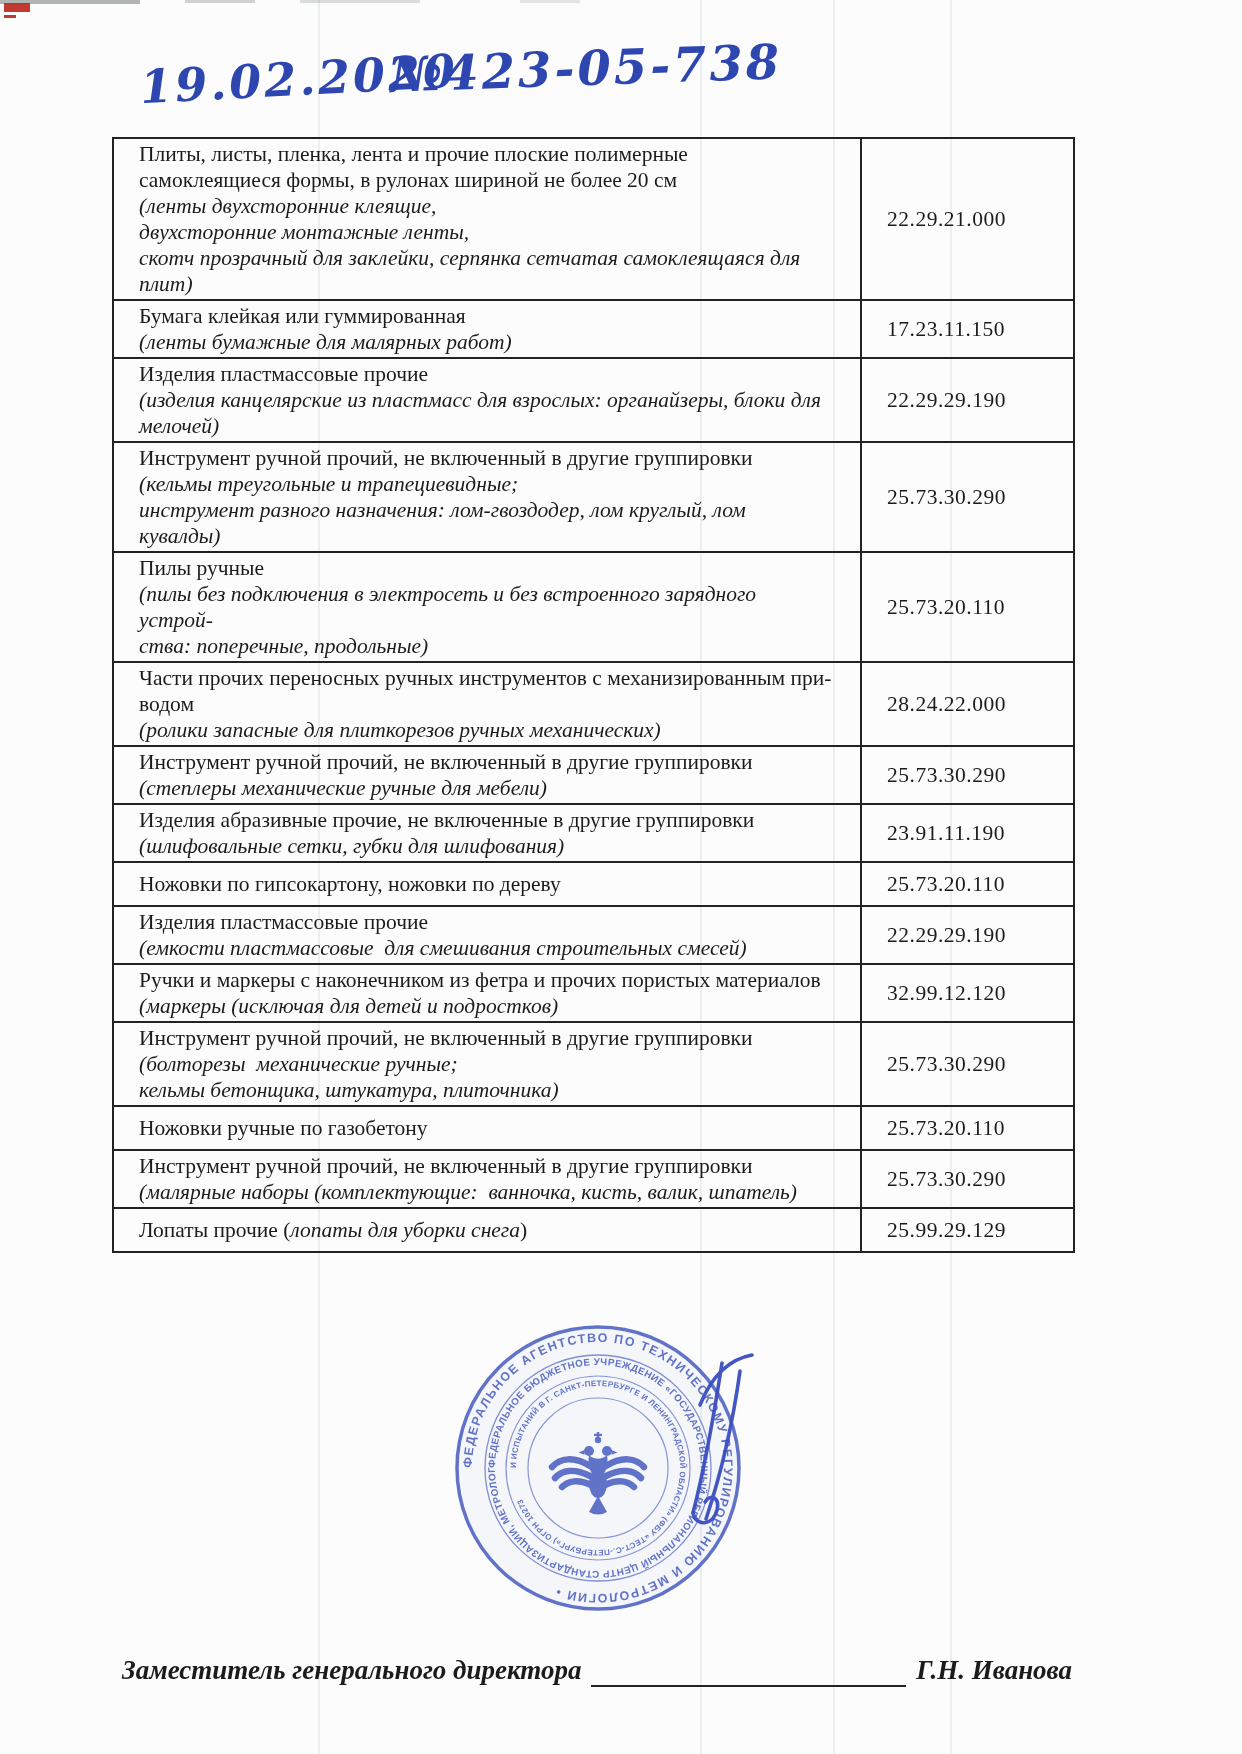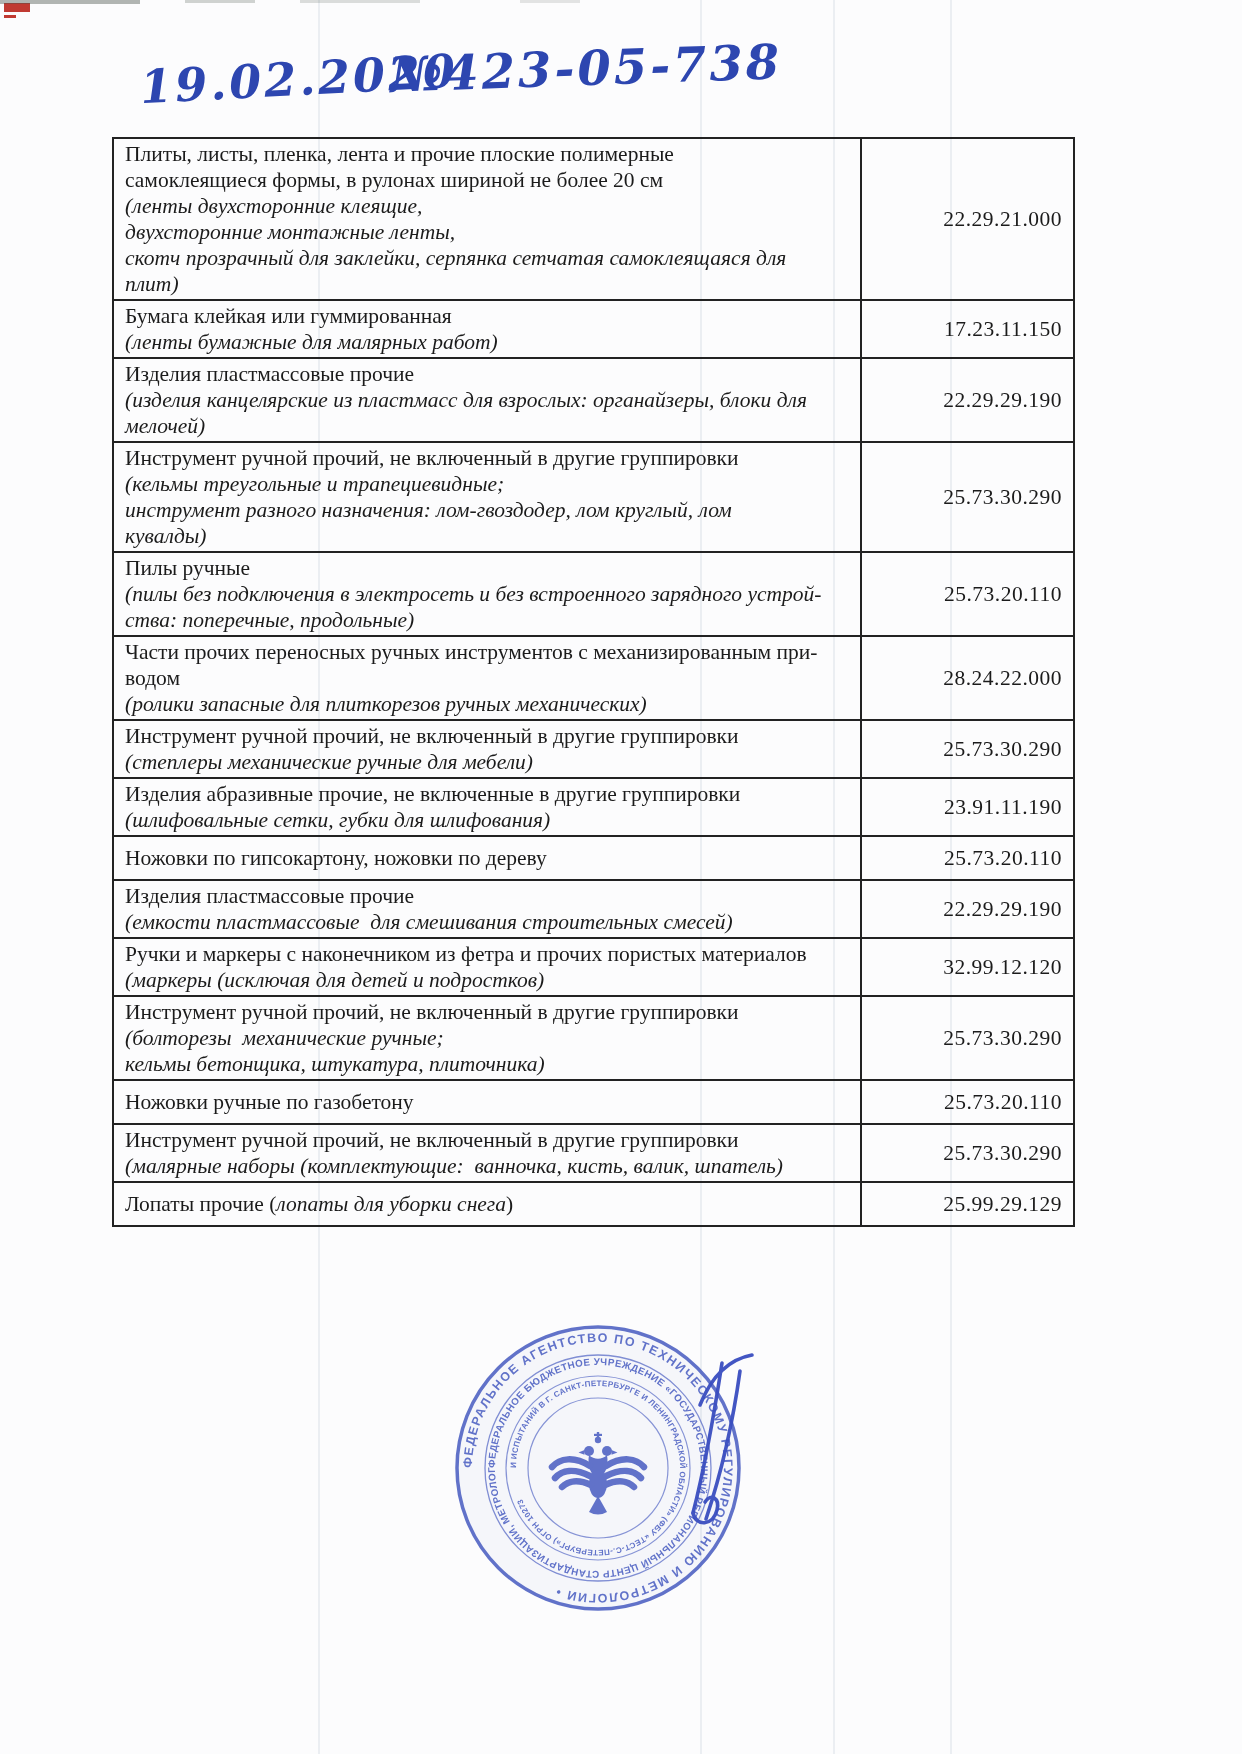--- a/index.html
+++ b/index.html
@@ -49,25 +49,25 @@
   table.okpd{
     position:absolute;left:112px;top:137px;
     width:963px;
     border-collapse:collapse;
     table-layout:fixed;
     font-size:21.5px;
   }
   table.okpd td{
     border:2px solid var(--line-black);
     vertical-align:middle;
-    padding:2px 11px;
+    padding:2px 25px;
   }
   table.okpd tr.tall td{padding-top:8px;padding-bottom:8px;}
   td.c-name{width:748px;}
-  td.c-code{text-align:right;letter-spacing:.5px;}
+  td.c-code{text-align:left;letter-spacing:.5px;}
   .line{line-height:26px;white-space:pre-wrap;}
   .it{font-style:italic;}
 
   
   .footer{
     position:absolute;left:122px;right:170px;top:1655px;
     display:flex;align-items:baseline;
     font-size:27px;font-weight:bold;font-style:italic;
     white-space:nowrap;
   }
@@ -274,14 +274,19 @@
 
   <svg class="sign-svg" width="140" height="210" viewBox="0 0 140 210">
     <g fill="none" stroke="#3a4ec0" stroke-width="3.6" stroke-linecap="round" opacity=".95">
       <path d="M62 18 C 54 70 44 125 33 168"></path>
       <path d="M80 26 C 72 84 58 138 46 174"></path>
       <path d="M33 168 c 3 14 20 13 24 -3 c 3 -12 -6 -17 -12 -8"></path>
       <path d="M40 60 C 52 30 70 14 92 10"></path>
     </g>
   </svg>
 
+  <div class="footer">
+    <span>Заместитель генерального директора</span>
+    <span class="sig-line"></span>
+    <span>Г.Н. Иванова</span>
+  </div>
 
 </div>
 
 </body></html>

